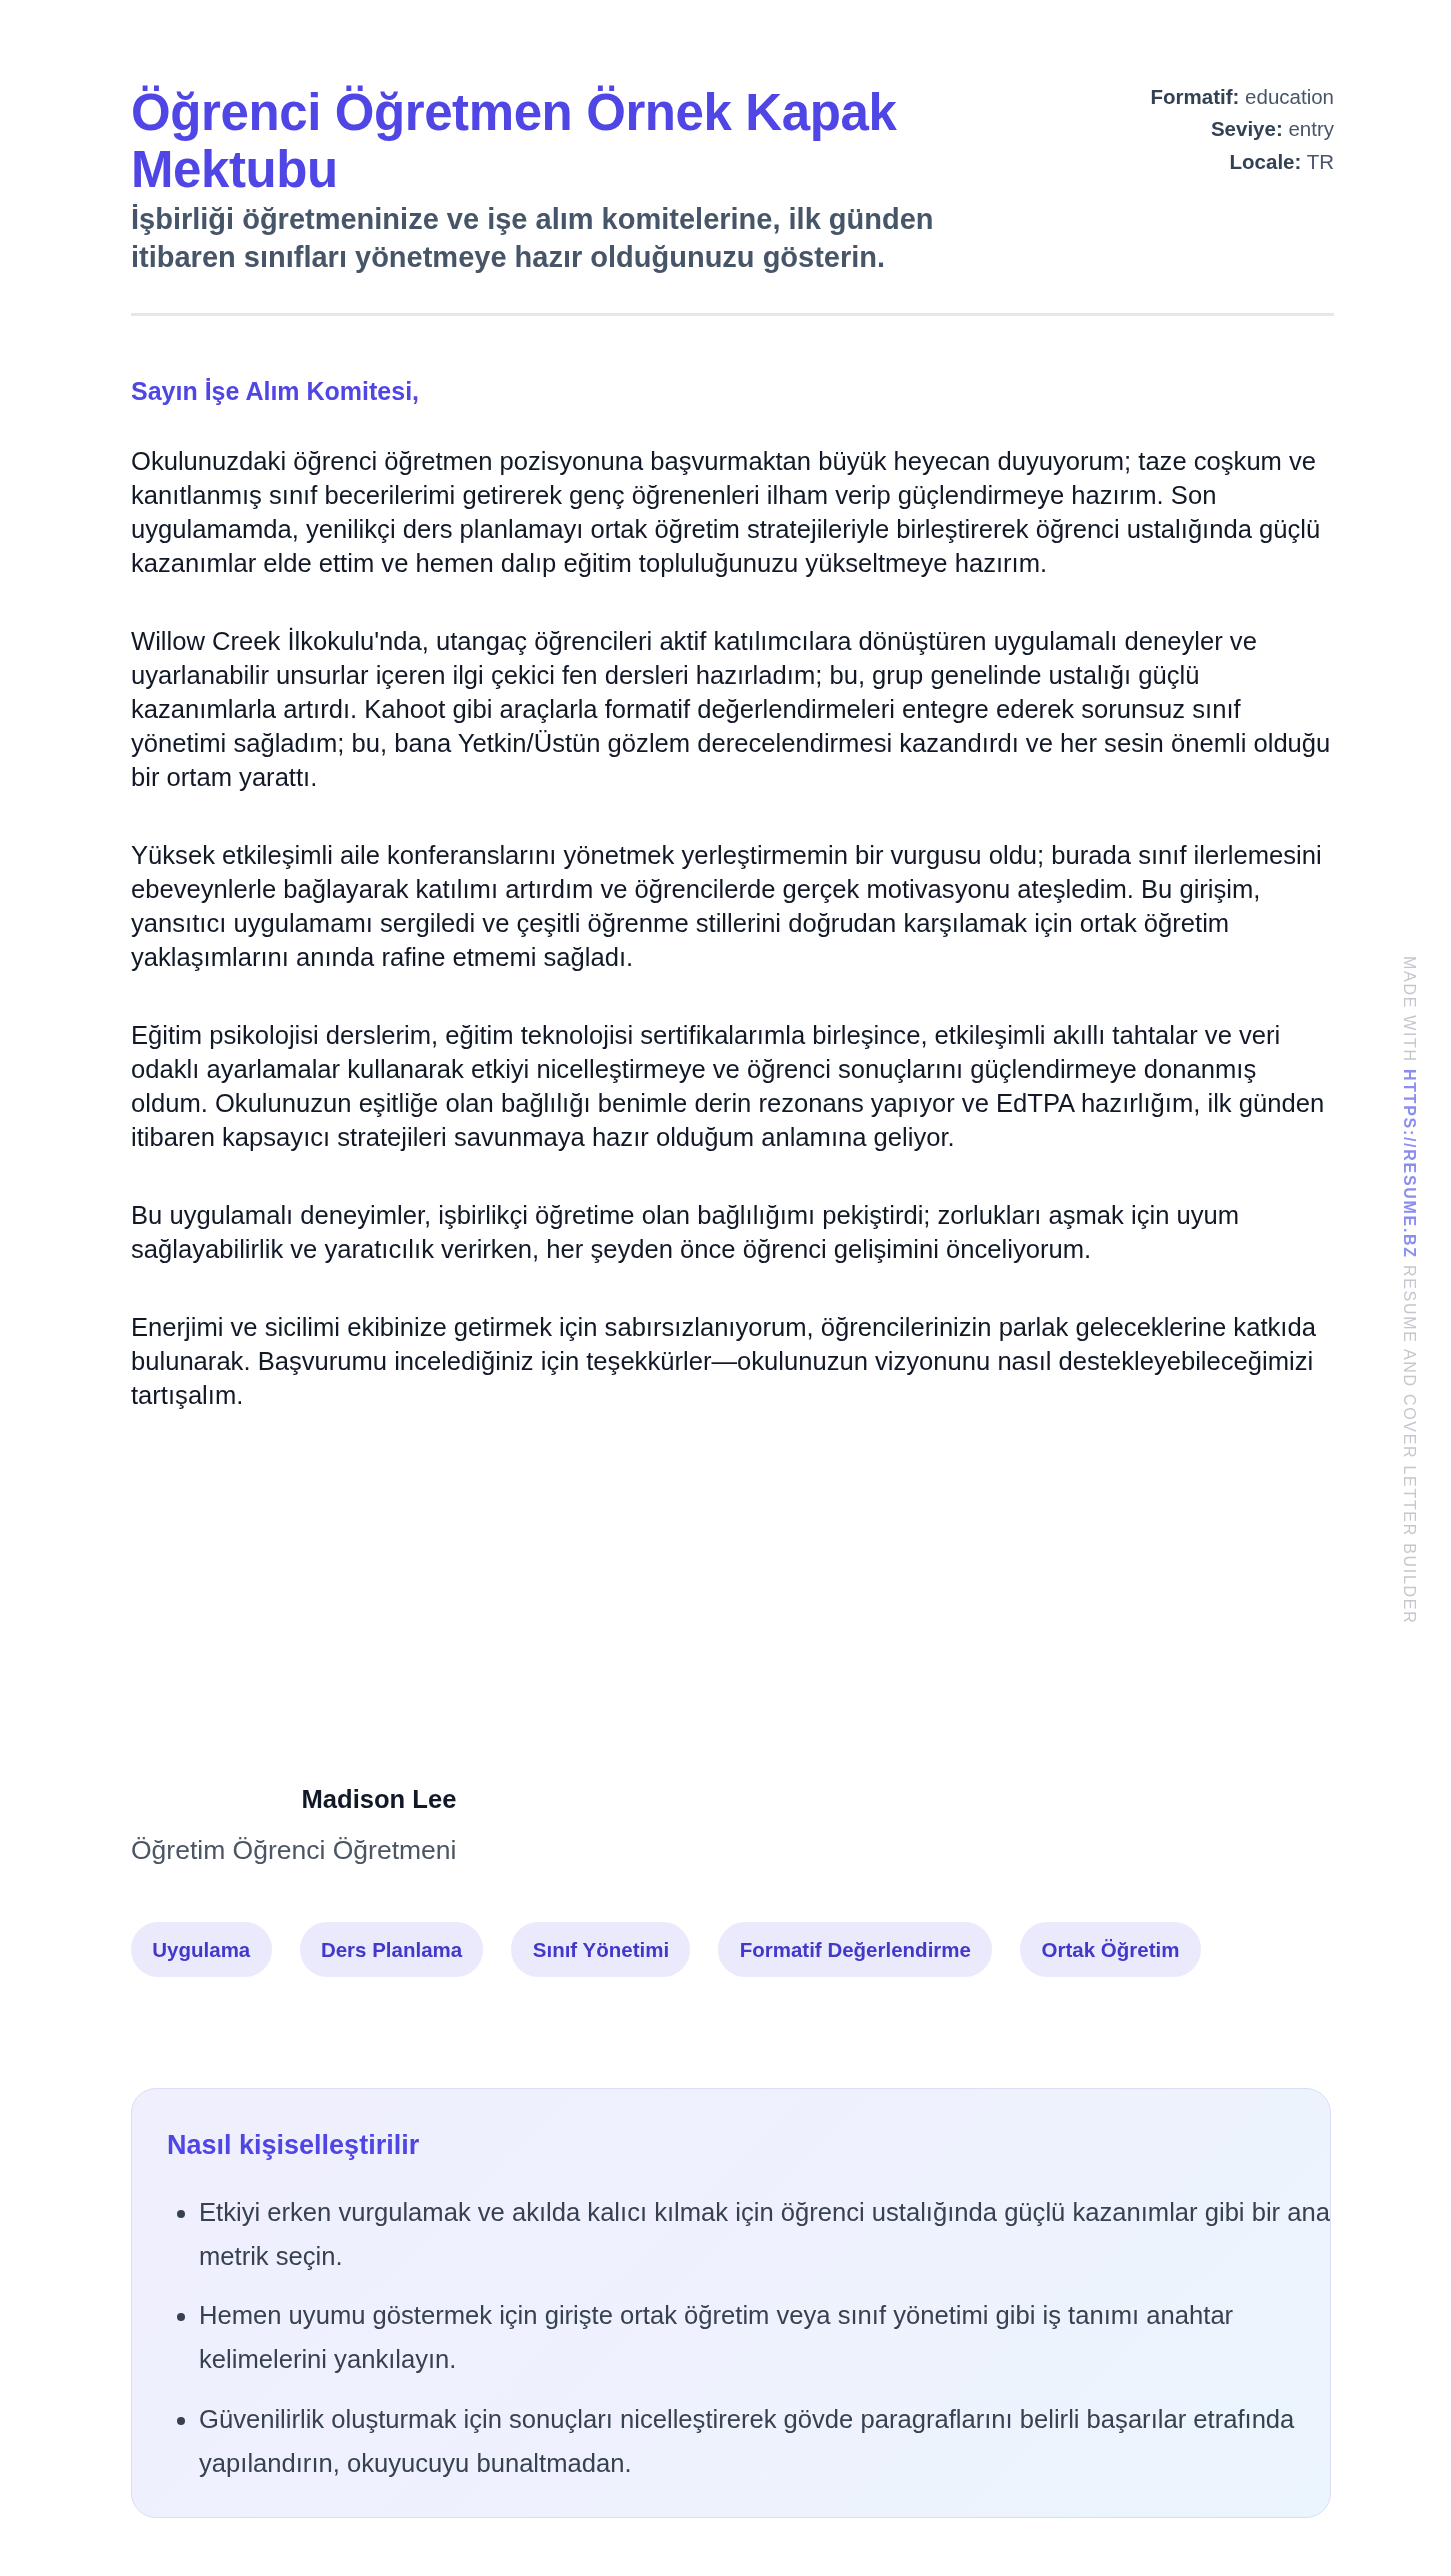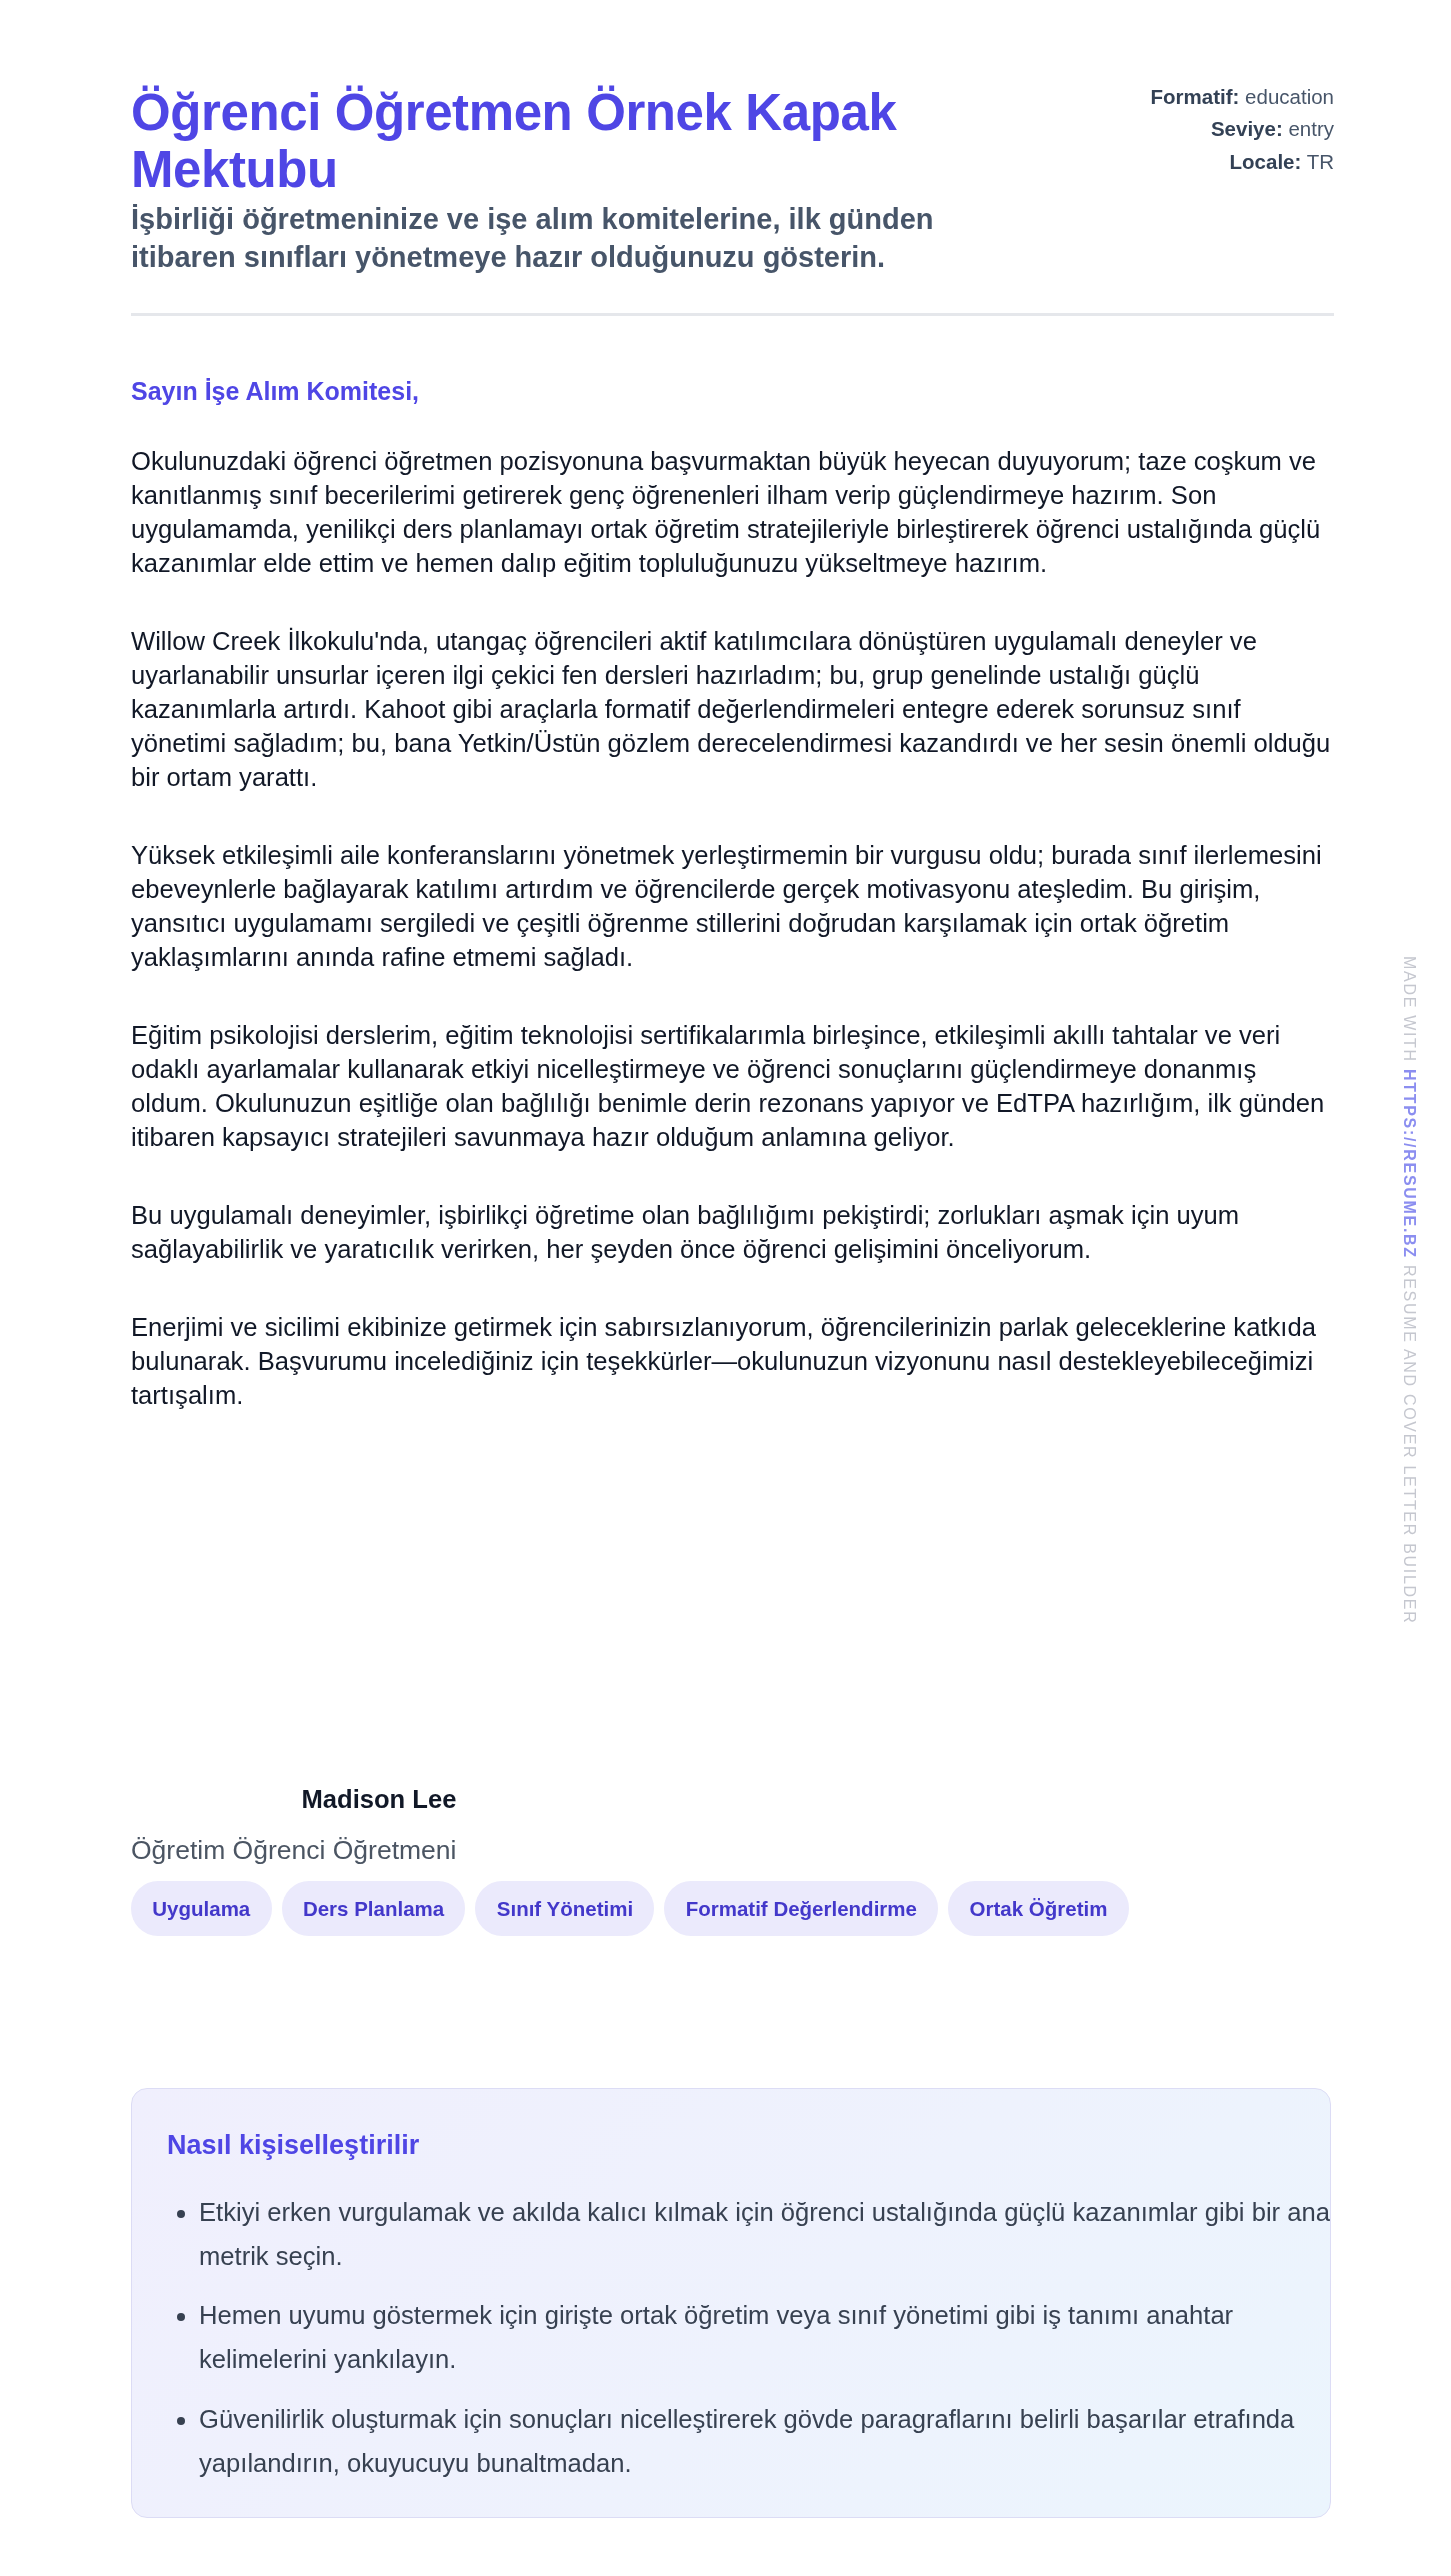--- a/index.html
+++ b/index.html
@@ -31,29 +31,29 @@
   }
   .body { position: absolute; top: 444px; left: 0; width: 1203px; }
   .body p {
     margin: 0 0 44px 0; font-size: 25.6px; line-height: 34px; color: #111827;
   }
 
   .signature { position: absolute; top: 1782px; left: 0; }
   .sig-name { font-size: 25.6px; font-weight: 700; color: #111827; line-height: 34px; text-align: right; }
   .sig-role { font-size: 26.5px; color: #4b5563; margin-top: 17px; line-height: 34px; }
 
-  .tags { position: absolute; top: 1881px; left: 0; display: flex; gap: 10px; }
+  .tags { position: absolute; top: 1922px; left: 0; display: flex; gap: 28px; }
   .tag {
     background: #ebeafc; color: #4338ca; font-size: 20.5px; font-weight: 700;
     height: 55px; line-height: 55px; padding: 0 21.3px; border-radius: 27px;
   }
 
   .tips {
     position: absolute; top: 2088px; left: 0; width: 1200px; height: 430px;
-    border: 1.7px solid #dcdcf5; border-radius: 16px;
+    border: 1.7px solid #dcdcf5; border-radius: 25px;
     background: linear-gradient(135deg, #f0effd 0%, #eef2fd 55%, #ebf5fd 100%);
     box-sizing: border-box;
   }
   .tips-title {
     position: absolute; top: 41px; left: 35px; font-size: 27px; font-weight: 700; color: #4f46e5;
   }
   .tips ul { position: absolute; top: 101px; left: 31px; width: 1135px; margin: 0; padding: 0 0 0 36px; }
   .tips li {
     font-size: 25.6px; line-height: 44px; color: #374151; margin-bottom: 15.4px;
   }

